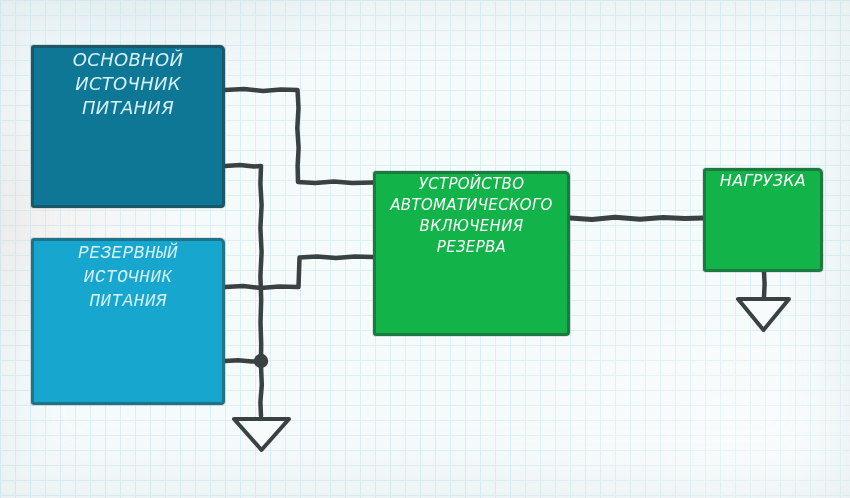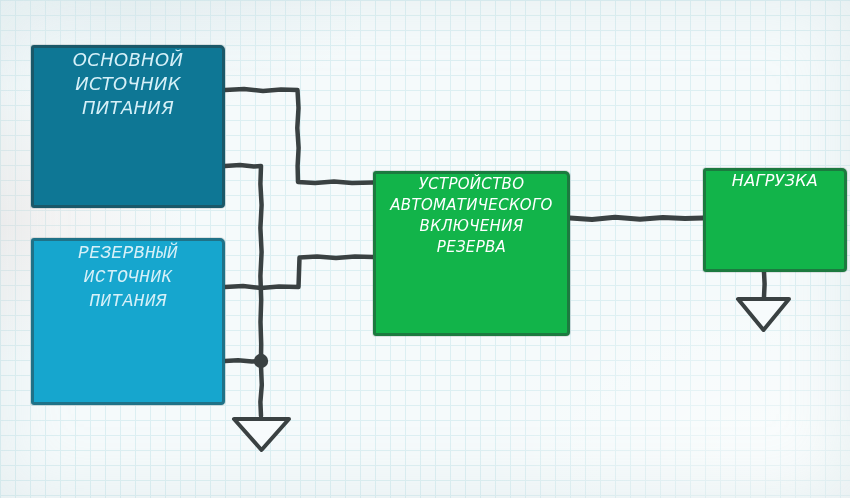--- a/index.html
+++ b/index.html
@@ -58,21 +58,21 @@
     color: var(--blue-box-text, #d6f0f8);
     font-size: 18px; line-height: 24px; font-family: Liberation Mono, monospace;
   }
   .block-avr {
     left: 373px; top: 135px; width: 197px; height: 165px;
     background: var(--green-box, #12b44a);
     color: var(--green-box-text, #ffffff);
     font-size: 15px; line-height: 21px; margin-top: 36px;
   }
   .block-load {
-    left: 703px; top: 168px; width: 144px; height: 104px;
+    left: 703px; top: 168px; width: 120px; height: 104px;
     background: var(--green-box, #12b44a);
     color: var(--green-box-text, #ffffff);
     font-size: 16px; line-height: 20px;
   }
   svg.wires {
     position: absolute;
     inset: 0;
     pointer-events: none;
   }
   .wire {

